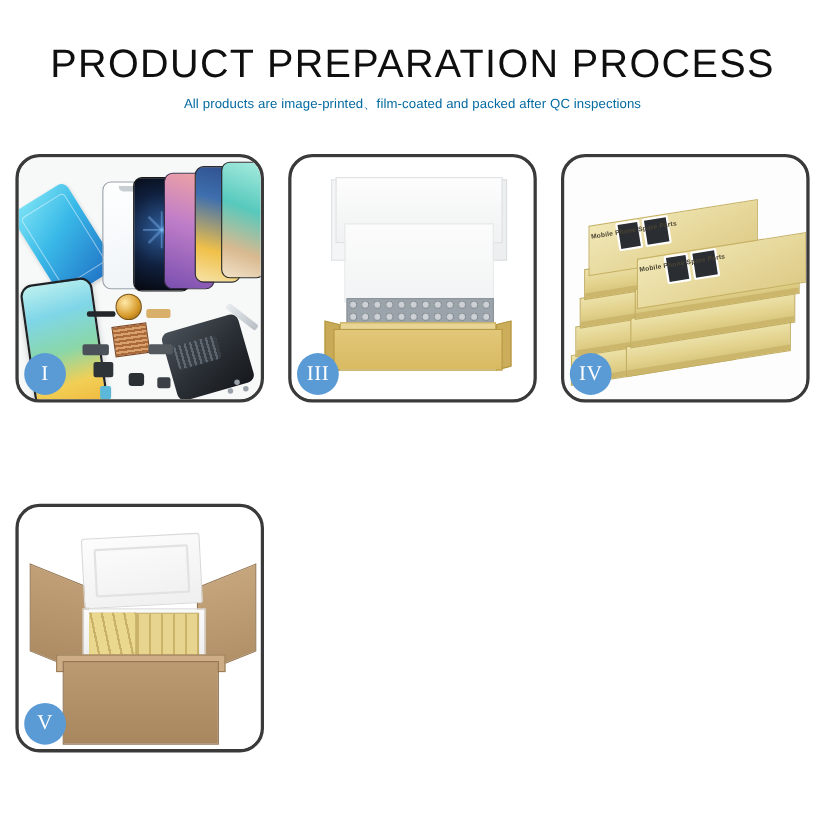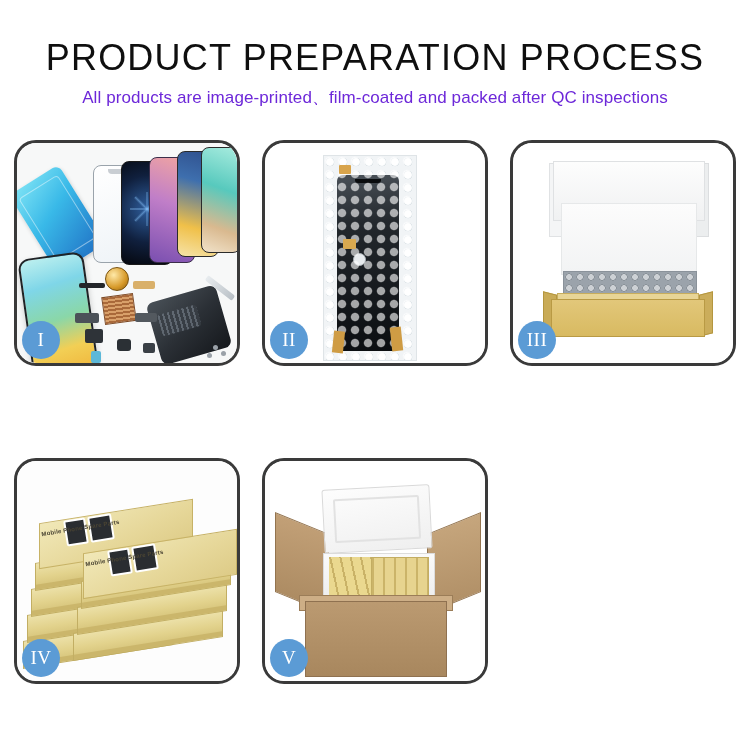--- a/index.html
+++ b/index.html
@@ -26,23 +26,23 @@
     font-size: 36px;
     font-weight: 400;
     letter-spacing: 1.2px;
     color: #0f0f0f;
     line-height: 40px;
     white-space: nowrap;
   }
   .sub-title {
     margin-top: 8px;
     font-family: "Liberation Sans", sans-serif;
-    font-size: 17px;
+    font-size: 12px;
     font-weight: 400;
-    color: #6d28d9;
+    color: #0369a1;
     letter-spacing: 0.1px;
     white-space: nowrap;
   }
 
   
   .grid {
     position: absolute;
     top: 140px;
     left: 14px;
     width: 722px;
@@ -409,34 +409,20 @@
       <div class="p1-smallchip1"></div>
       <div class="p1-smallchip2"></div>
       <div class="p1-tweezer"></div>
       <div class="p1-screw1"></div>
       <div class="p1-screw2"></div>
       <div class="p1-screw3"></div>
     </div>
     <div class="badge">I</div>
   </div>
 
-  <div class="panel">
-    <div class="panel-stage">
-      <div class="p2-bg"></div>
-      <div class="p2-bag"></div>
-      <div class="p2-screen"></div>
-      <div class="p2-cam"></div>
-      <div class="p2-bubbleoverlay"></div>
-      <div class="p2-tape-top"></div>
-      <div class="p2-tape-mid"></div>
-      <div class="p2-tape-bl"></div>
-      <div class="p2-tape-br"></div>
-    </div>
-    <div class="badge">II</div>
-  </div>
 
   <div class="panel">
     <div class="panel-stage">
       <div class="p3-bg"></div>
       <div class="p3-lidflap-l"></div>
       <div class="p3-lidflap-r"></div>
       <div class="p3-lid"></div>
       <div class="p3-foam"></div>
       <div class="p3-bubble"></div>
       <div class="p3-boxinner"></div>

